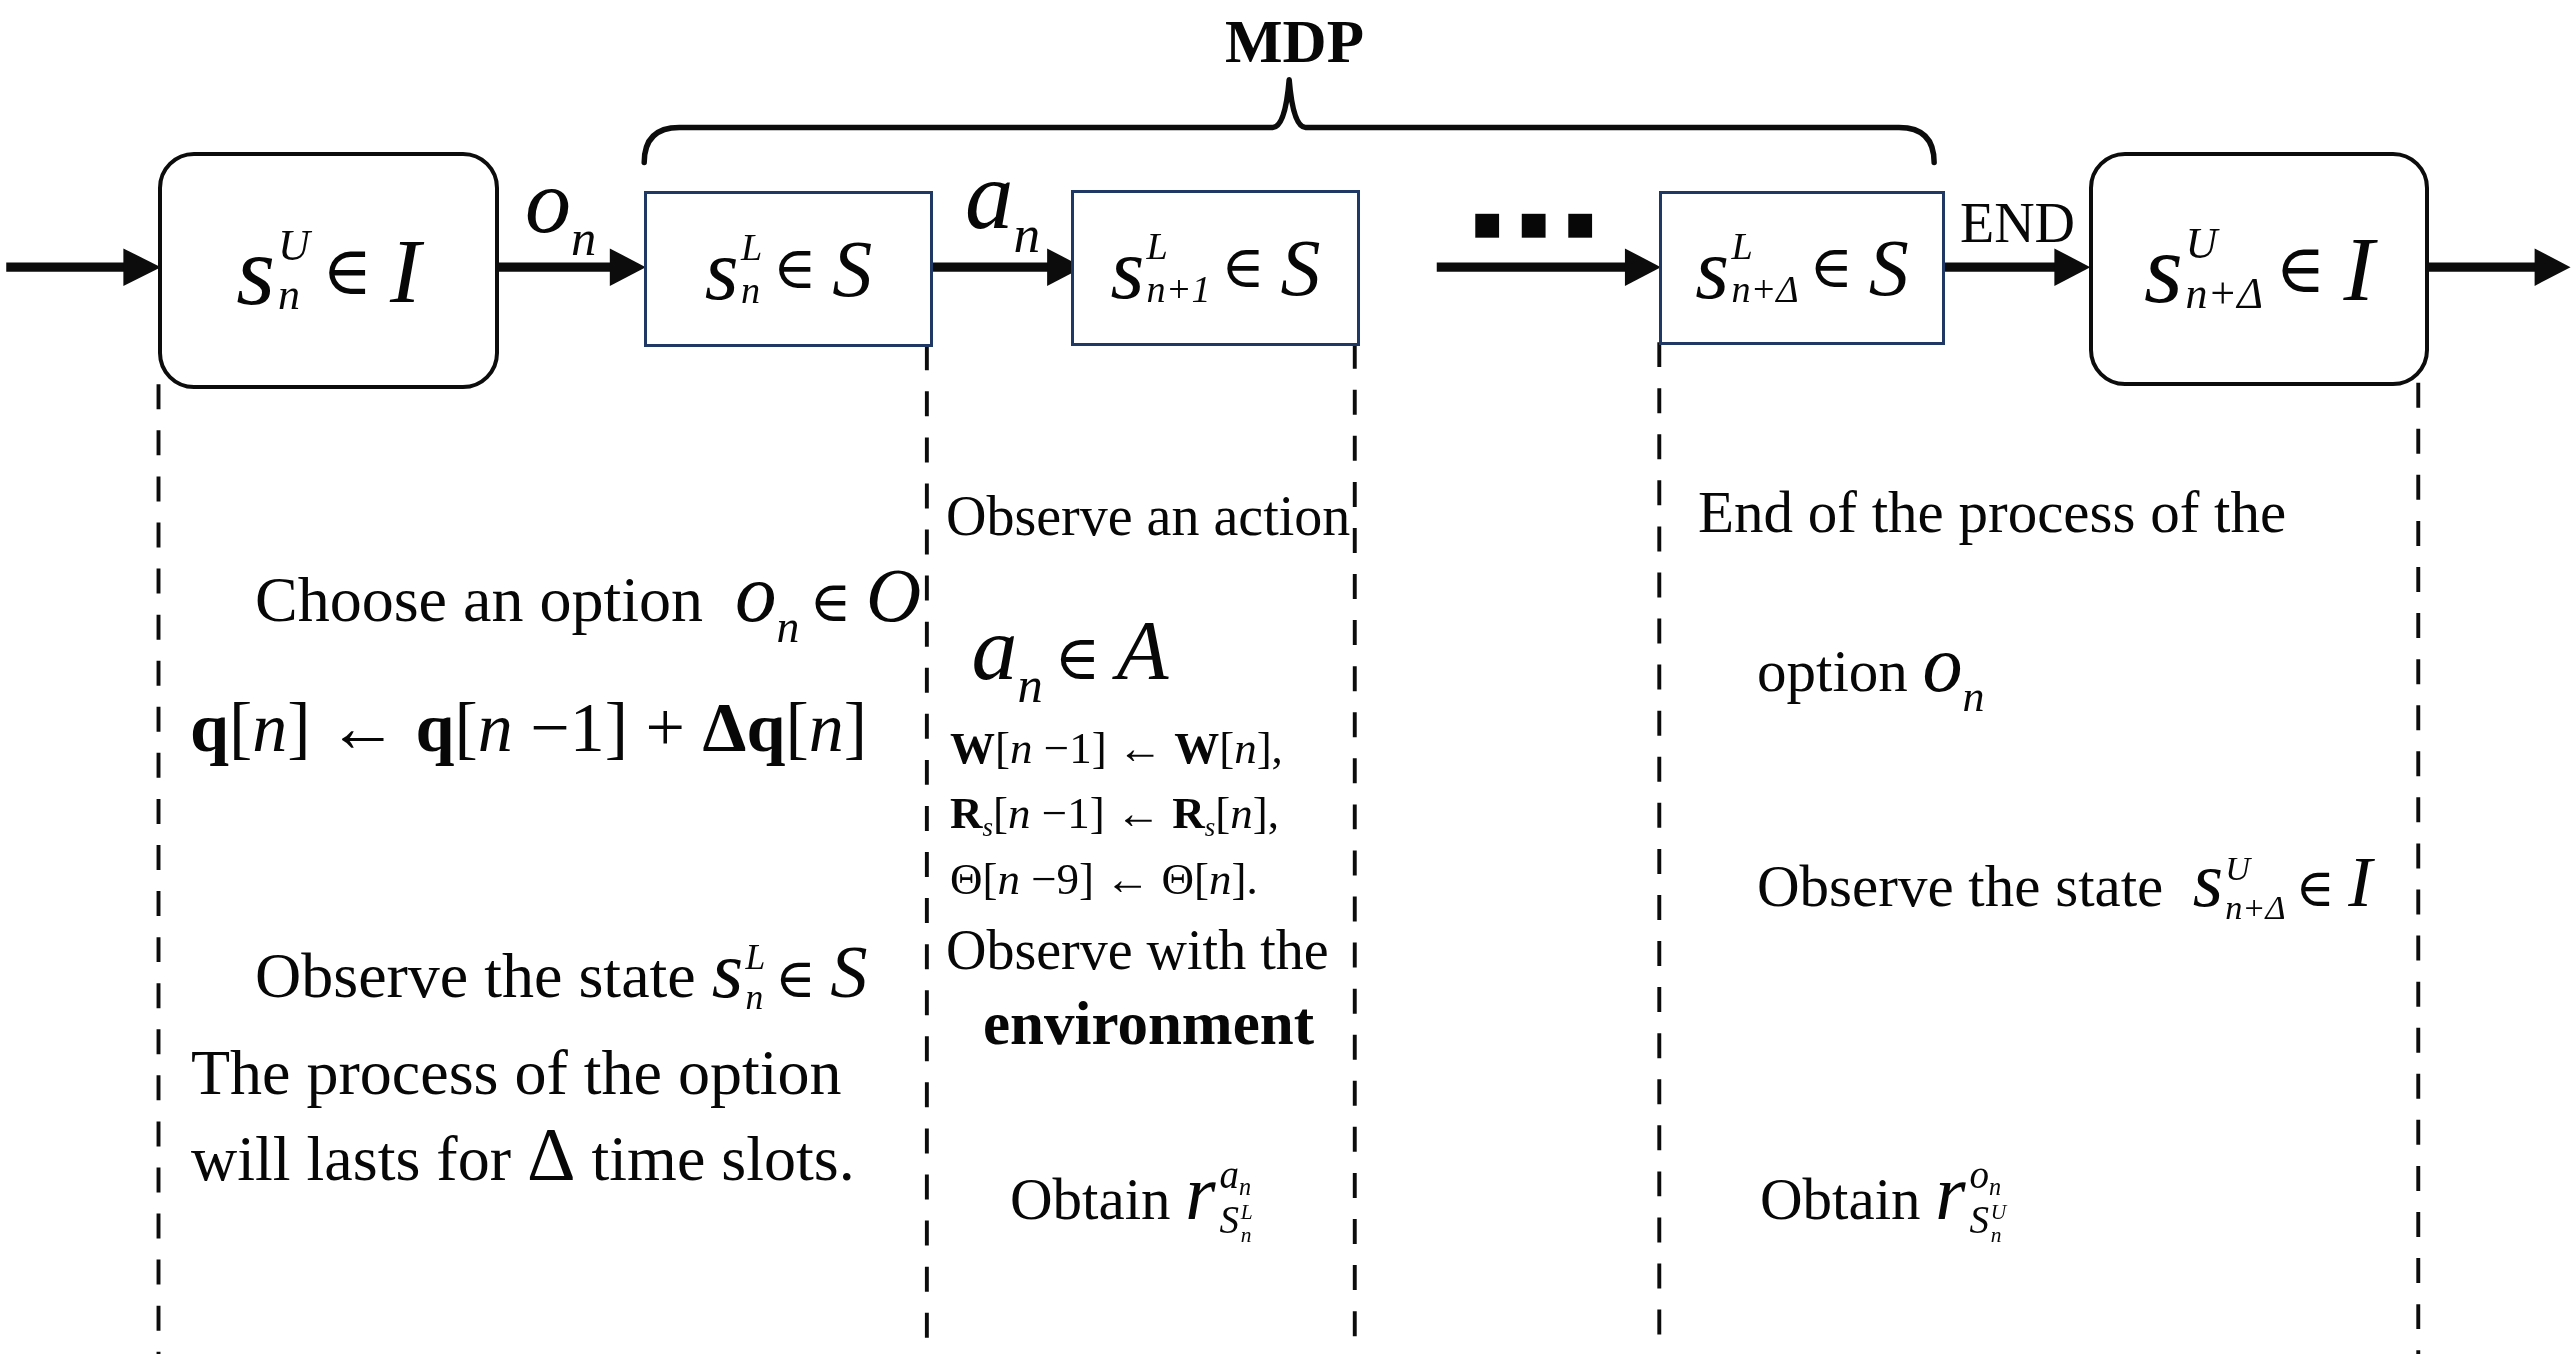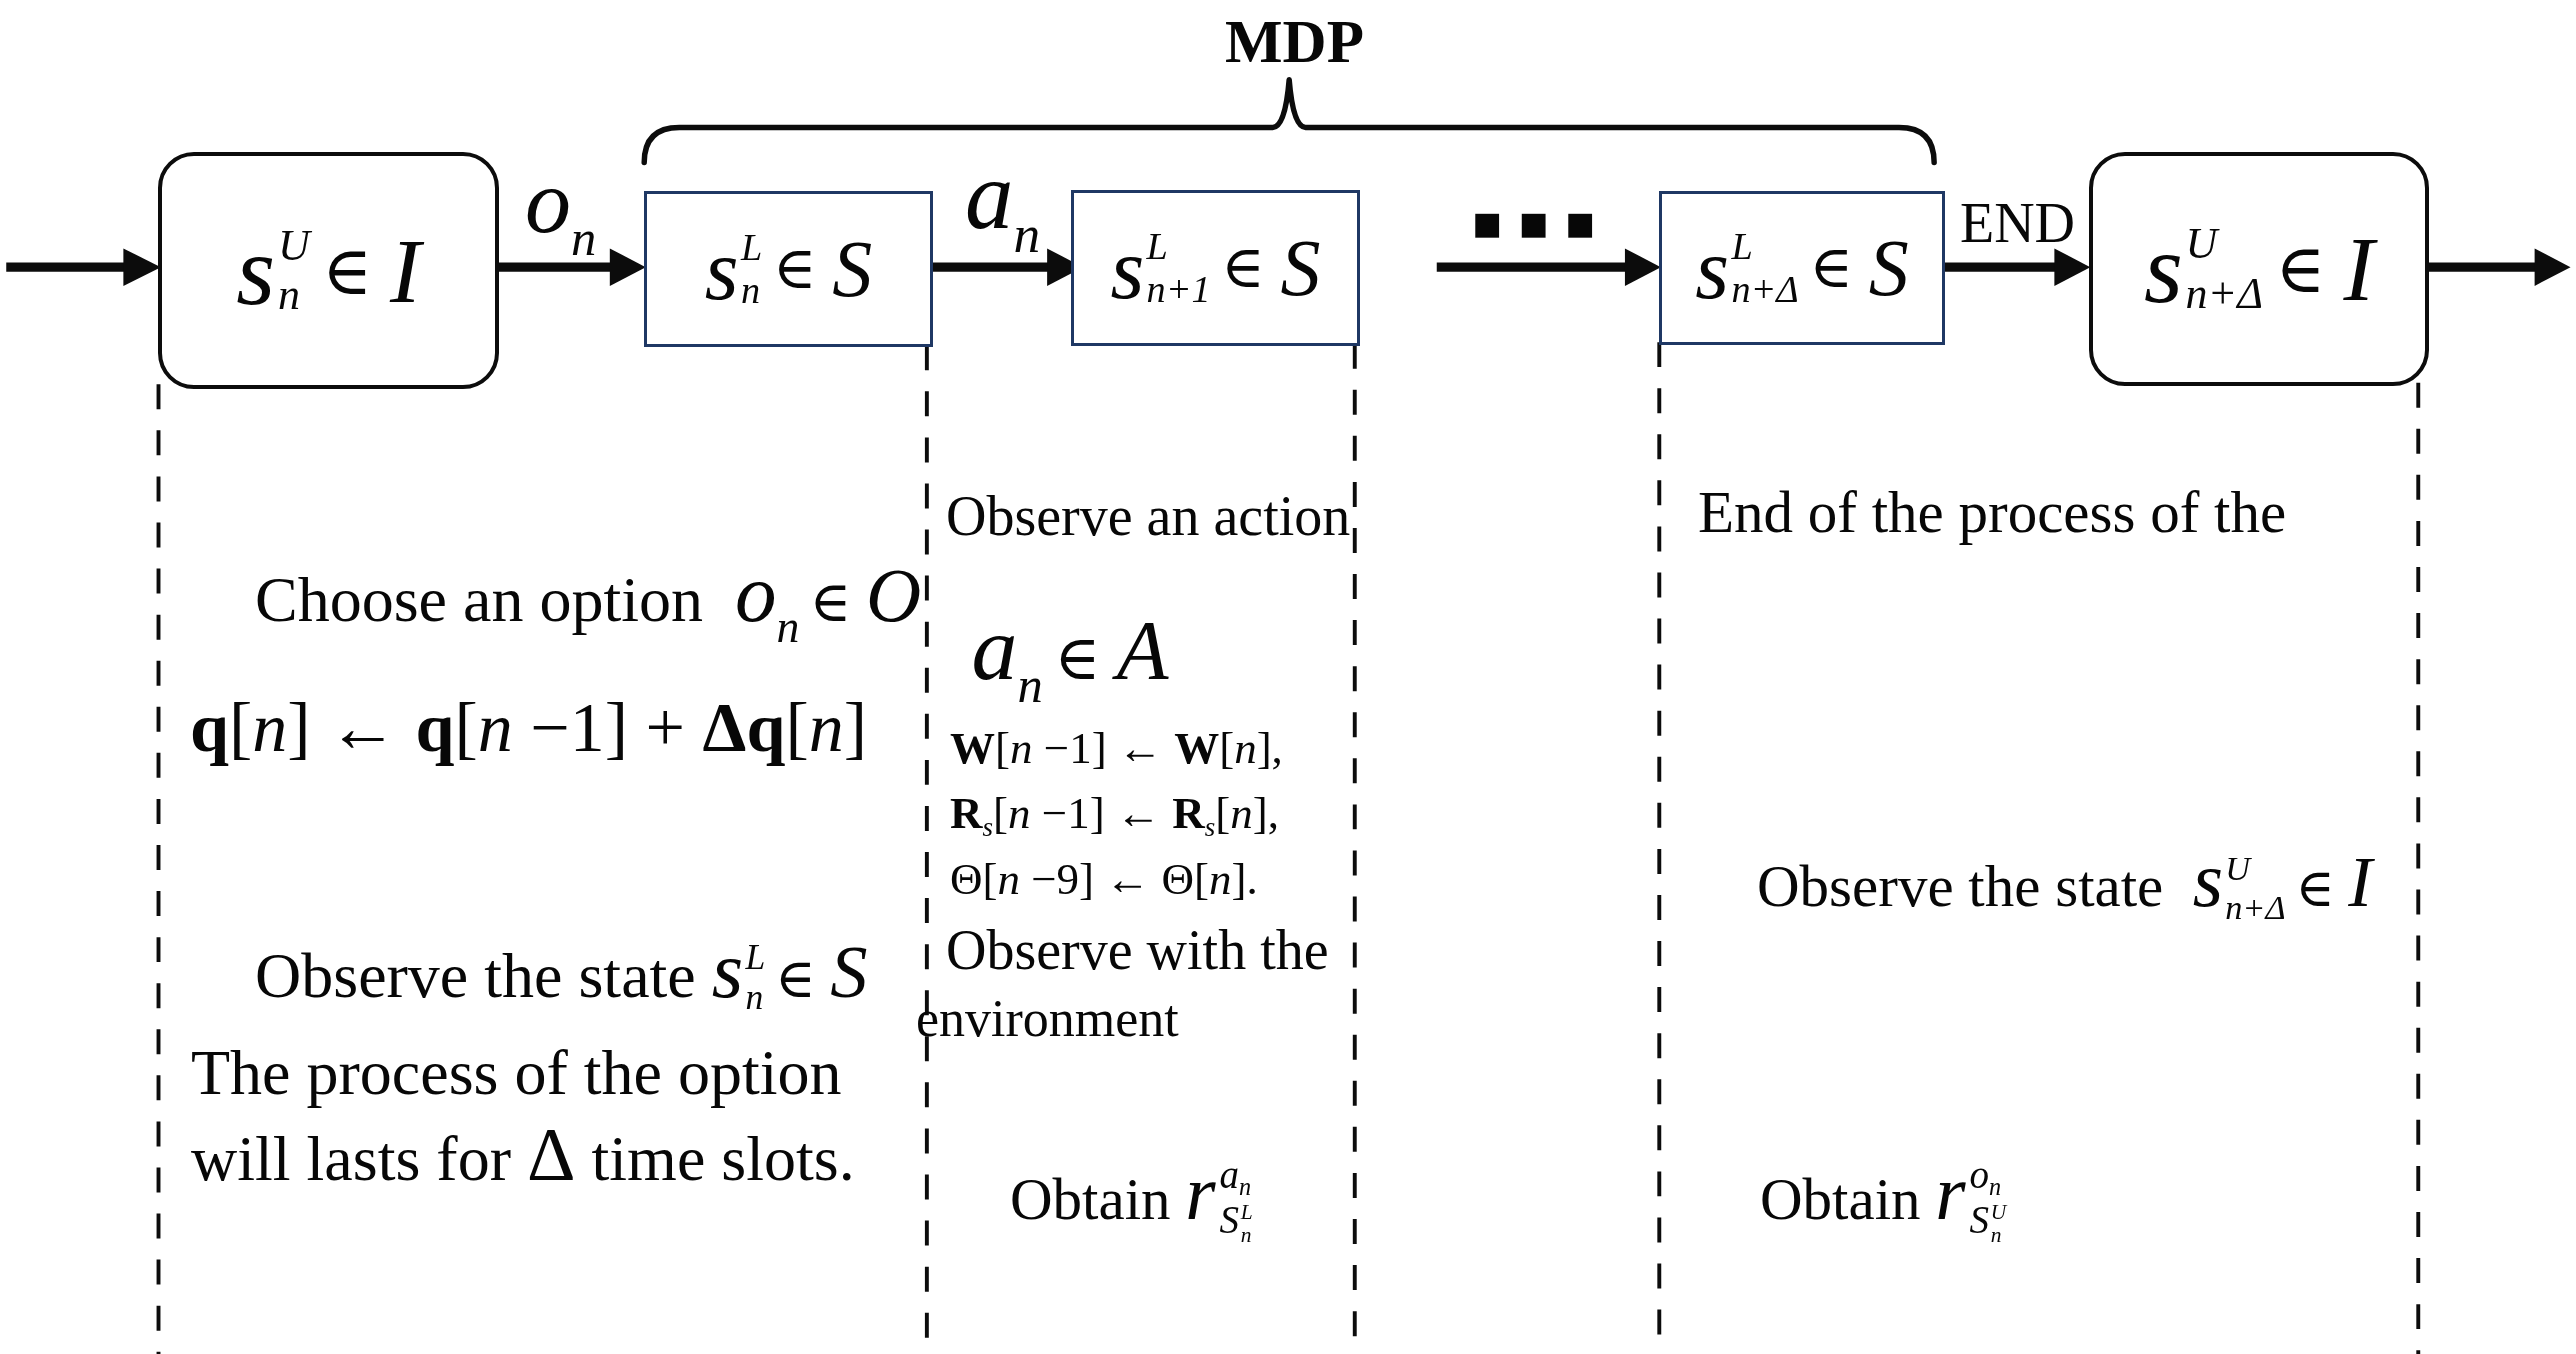--- a/index.html
+++ b/index.html
@@ -179,33 +179,36 @@
 
   <div class="tline" style="left:959px;top:579px;">
     <span class="imath" style="font-size:92px;"><span class="m-base">a</span><span class="lab-sub">n</span><span class="m-in">∈</span><span class="m-set">A</span></span>
   </div>
 
   <div class="tline" style="left:950px;top:722px;font-size:45px;"><span class="tk-b">W</span><span class="tk-r">[</span><span class="tk-i">n</span><span class="tk-r"> −1] ← </span><span class="tk-b">W</span><span class="tk-r">[</span><span class="tk-i">n</span><span class="tk-r">],</span></div>
   <div class="tline" style="left:950px;top:787px;font-size:45px;font-family:Liberation Serif, serif;"><span class="tk-b">R</span><span class="tk-subi">s</span><span class="tk-r">[</span><span class="tk-i">n</span><span class="tk-r"> −1] ← </span><span class="tk-b">R</span><span class="tk-subi">s</span><span class="tk-r">[</span><span class="tk-i">n</span><span class="tk-r">],</span></div>
   <div class="tline" style="left:950px;top:853px;font-size:45px;"><span class="tk-r">Θ[</span><span class="tk-i">n</span><span class="tk-r"> −9] ← Θ[</span><span class="tk-i">n</span><span class="tk-r">].</span></div>
 
   <div class="tline" style="left:946px;top:917px;font-size:56px;">Observe with the</div>
-  <div class="tline" style="left:916px;top:988px;font-size:52px;">environment</div>
+  <div class="tline" style="left:983px;top:988px;font-size:61px;font-weight:bold;">environment</div>
 
   <div class="tline" style="left:951px;top:1084px;font-size:59px;">
     <span>Obtain </span><span class="imath rexp"><span class="m-base">r</span><span class="rstack">
           <span class="rs-sup"><span class="m-base">a</span><span class="tiny-sub">n</span></span>
           <span class="rs-sub"><span class="m-base">S</span><span class="ministack">
               <span class="mini-sup">L</span>
               <span class="mini-sub">n</span>
             </span></span>
         </span></span>
   </div>
 
   <div class="tline" style="left:1698px;top:478px;font-size:59px;">End of the process of the</div>
+  <div class="tline" style="left:1698px;top:547px;font-size:59px;">
+    <span>option </span><span class="imath" style="font-size:80px;"><span class="m-base">o</span><span class="lab-sub">n</span></span>
+  </div>
 
   <div class="tline" style="left:1698px;top:764px;font-size:59px;">
     <span>Observe the state  </span><span class="imath" style="font-size:78px;"><span class="m-base">s</span><span class="stack">
           <span class="s-sup">U</span>
           <span class="s-sub">n+Δ</span>
         </span><span class="m-in">∈</span><span class="m-set">I</span></span>
   </div>
 
   <div class="tline" style="left:1701px;top:1084px;font-size:59px;">
     <span>Obtain </span><span class="imath rexp"><span class="m-base">r</span><span class="rstack">

